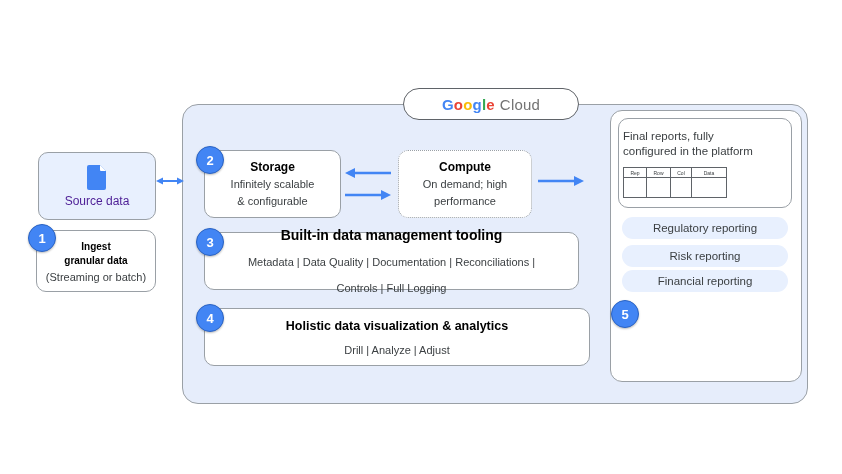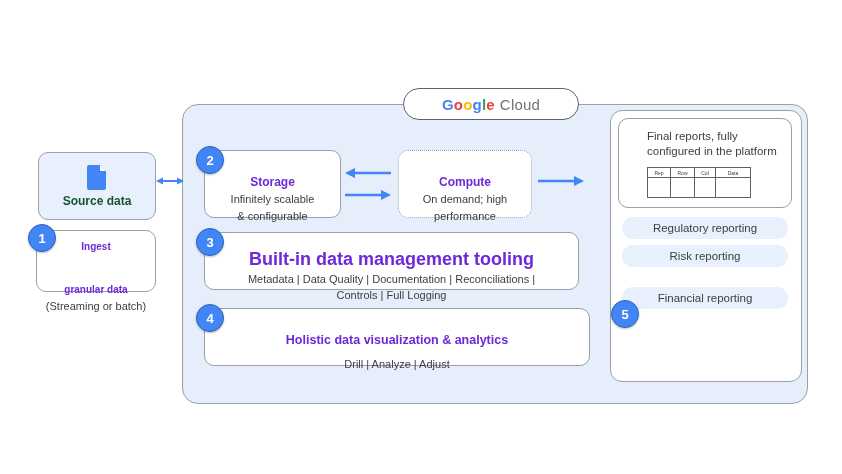--- a/index.html
+++ b/index.html
@@ -16,21 +16,21 @@
   .box{
     position:absolute;
     box-sizing:border-box;
     border:1px solid #9aa0a6;
     border-radius:10px;
     background:#ffffff;
     display:flex;flex-direction:column;
     align-items:center;justify-content:center;
     text-align:center;
   }
-  .ttl{color:#6d28d9;font-weight:bold;margin-top:29px;}
+  .ttl{color:#000000;font-weight:bold;}
   .sub{color:#3c4043;}
 
   
   #cloud-panel{
     left:182px;top:104px;width:626px;height:300px;
     background:#e6edfb;
     border:1px solid #9aa0a6;
     border-radius:16px;
   }
   #cloud-chip{
@@ -42,21 +42,21 @@
   #cloud-chip .gl{font-weight:bold;}
   .g1{color:#4285F4}.g2{color:#EA4335}.g3{color:#FBBC05}
   .g4{color:#4285F4}.g5{color:#34A853}.g6{color:#EA4335}
   #cloud-chip .cloudword{color:#737373;margin-left:5px;font-weight:normal;}
 
   
   #source-box{
     left:38px;top:152px;width:118px;height:68px;
     background:#e8f0fe;border:1px solid #9aa0a6;
   }
-  #source-box .lbl{color:#14532d;font-weight:bold;font-size:12px;margin-top:4px;}
+  #source-box .lbl{color:#4c1d95;font-weight:normal;font-size:12px;margin-top:4px;}
   .doc-icon{width:20px;height:25px;display:block;}
 
   #ingest-box{
     left:36px;top:230px;width:120px;height:62px;
     border-radius:10px;
   }
   #ingest-box .ttl{font-size:10px;line-height:14px;}
   #ingest-box .sub{font-size:11px;margin-top:3px;}
 
   
@@ -79,37 +79,37 @@
   #storage-box .sub{font-size:11px;line-height:14px;margin-top:3px;}
 
   #compute-box{
     left:398px;top:150px;width:134px;height:68px;
     border:1px dotted #9aa0a6;background:#ffffff;
   }
   #compute-box .ttl{font-size:12px;}
   #compute-box .sub{font-size:11px;line-height:14px;margin-top:3px;}
 
   #tooling-box{left:204px;top:232px;width:375px;height:58px;}
-  #tooling-box .ttl{font-size:18px;}
-  #tooling-box .sub{font-size:11px;line-height:14px;margin-top:2px;}
+  #tooling-box .ttl{font-size:14px;}
+  #tooling-box .sub{font-size:11px;line-height:14px;margin-top:12px;}
 
   #viz-box{left:204px;top:308px;width:386px;height:58px;}
   #viz-box .ttl{font-size:12.5px;}
   #viz-box .sub{font-size:11px;margin-top:11px;}
 
   
   #reports-panel{
     position:absolute;left:610px;top:110px;width:190px;height:270px;
     background:#ffffff;border:1px solid #9aa0a6;border-radius:12px;
     z-index:4;
   }
   #final-reports-card{
     left:618px;top:118px;width:174px;height:90px;
     align-items:flex-start;justify-content:flex-start;
-    padding:10px 0 0 28px;z-index:5;text-align:left;
+    padding:10px 0 0 4px;z-index:5;text-align:left;
   }
   #final-reports-card .cap{
     font-size:11.5px;color:#3c4043;line-height:15px;text-align:left;
   }
   #mini-table{
     margin-top:8px;border-collapse:collapse;
   }
   #mini-table td,#mini-table th{
     border:1px solid #5f6368;font-weight:normal;
     font-size:5px;color:#3c4043;text-align:center;
@@ -120,21 +120,21 @@
   .c-rep{width:22px}.c-row{width:23px}.c-col{width:20px}.c-data{width:34px}
 
   .pill{
     position:absolute;left:622px;width:166px;height:22px;
     background:#e8f0fe;border-radius:11px;
     display:flex;align-items:center;justify-content:center;
     font-size:11.5px;color:#3c4043;z-index:5;
   }
   #pill-0{top:217px;}
   #pill-1{top:245px;}
-  #pill-2{top:287px;}
+  #pill-2{top:270px;}
 
   #usecase-box{
     left:620px;top:306px;width:148px;height:62px;z-index:5;
   }
   #usecase-box .ttl{font-size:12px;line-height:14.5px;}
 
   
   svg.arrow{position:absolute;overflow:visible;z-index:6;}
   #arrow-source{left:156px;top:176px;}
   #arrow-sc-left{left:345px;top:168px;}

